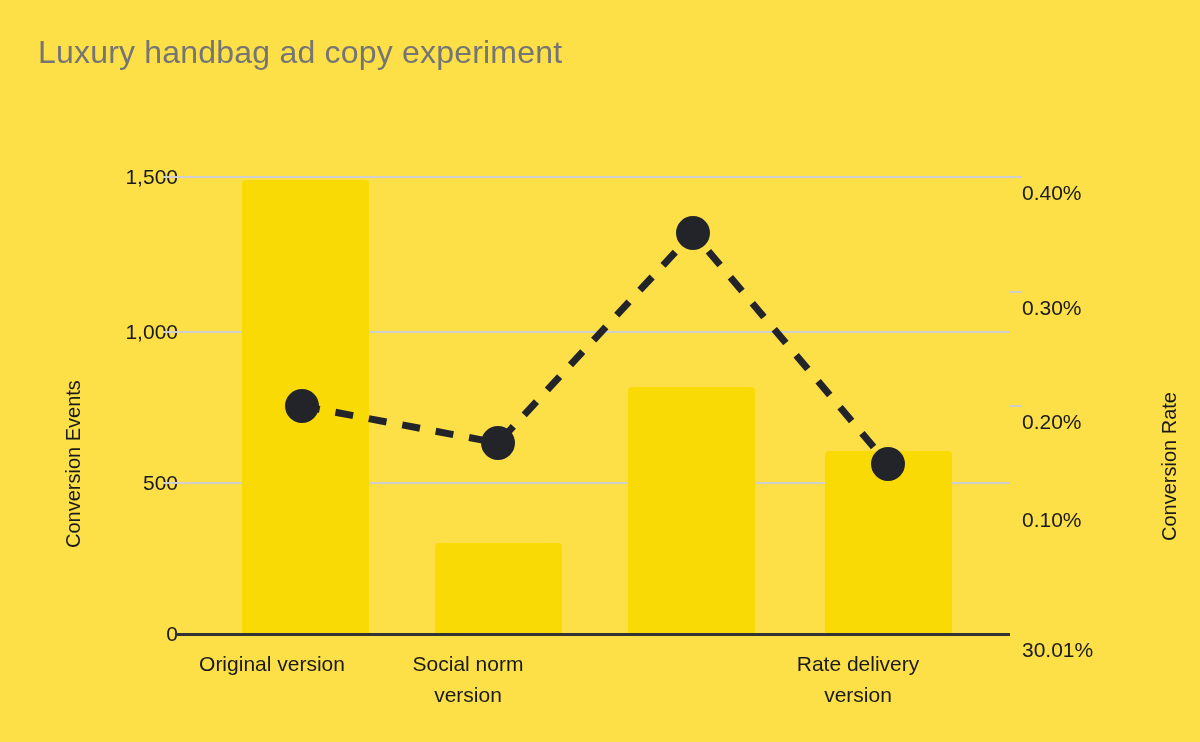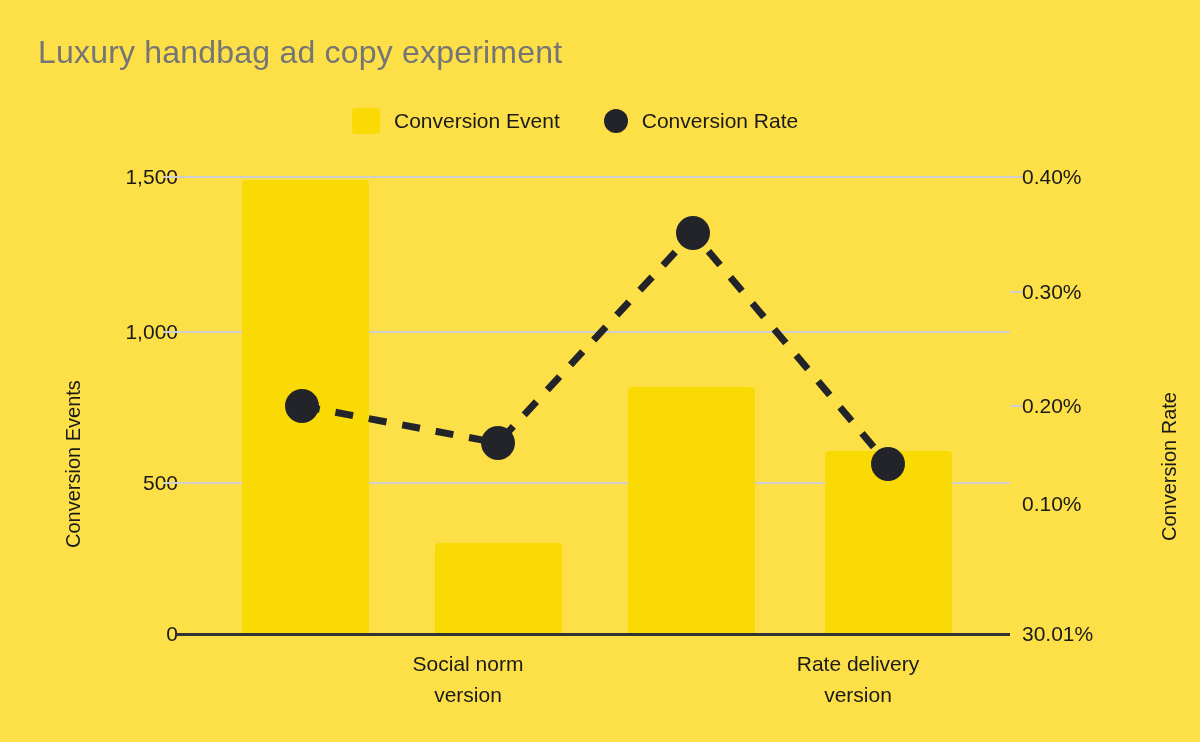--- a/index.html
+++ b/index.html
@@ -109,21 +109,21 @@
     overflow: visible;
   }
   
   .tick-label {
     position: absolute;
     font-size: 21px;
     color: #1a1a1a;
     white-space: nowrap;
   }
   .tick-label.left { text-align: right; right: 1022px; }
-  .tick-label.right { left: 1022px; text-align: left; }
+  .tick-label.right { left: 1022px; text-align: left; margin-top: 16px; }
   
   .axis-title {
     position: absolute;
     font-size: 20px;
     color: #1a1a1a;
     white-space: nowrap;
     transform-origin: 0 0;
   }
   .axis-title.left-title {
     left: 62px;
@@ -145,30 +145,20 @@
     line-height: 31px;
   }
 </style>
 </head>
 <body>
 
 <div id="chart-root">
 
   <div class="chart-title">Luxury handbag ad copy experiment</div>
 
-  <div class="legend">
-    <div class="legend-item">
-      <span class="legend-swatch-square"></span>
-      <span class="legend-label">Conversion Event</span>
-    </div>
-    <div class="legend-item">
-      <span class="legend-swatch-circle"></span>
-      <span class="legend-label">Conversion Rate</span>
-    </div>
-  </div>
 
   <div class="tick-label left" style="top:165px;">1,500</div>
   <div class="tick-label left" style="top:320px;">1,000</div>
   <div class="tick-label left" style="top:471px;">500</div>
   <div class="tick-label left" style="top:622px;">0</div>
 
   <div class="tick-label right" style="top:165px;">0.40%</div>
   <div class="tick-label right" style="top:280px;">0.30%</div>
   <div class="tick-label right" style="top:394px;">0.20%</div>
   <div class="tick-label right" style="top:492px;">0.10%</div>
@@ -200,20 +190,23 @@
       <polyline points="127,230 323,267 518,57 713,288" fill="none" stroke="#22242A" stroke-width="7" stroke-dasharray="18,16" stroke-linecap="butt"></polyline>
       <circle cx="127" cy="230" r="17" fill="#22242A"></circle>
       <circle cx="323" cy="267" r="17" fill="#22242A"></circle>
       <circle cx="518" cy="57" r="17" fill="#22242A"></circle>
       <circle cx="713" cy="288" r="17" fill="#22242A"></circle>
     </svg>
   </div>
 
   <div class="axis-baseline"></div>
 
+  <div class="cat-label" style="left:182px; width:180px;">
+    <span>Original version</span>
+  </div>
   <div class="cat-label" style="left:378px; width:180px;">
     <span>Social norm</span><br>
     <span>version</span>
   </div>
   <div class="cat-label" style="left:768px; width:180px;">
     <span>Rate delivery</span><br>
     <span>version</span>
   </div>
 
 </div>

